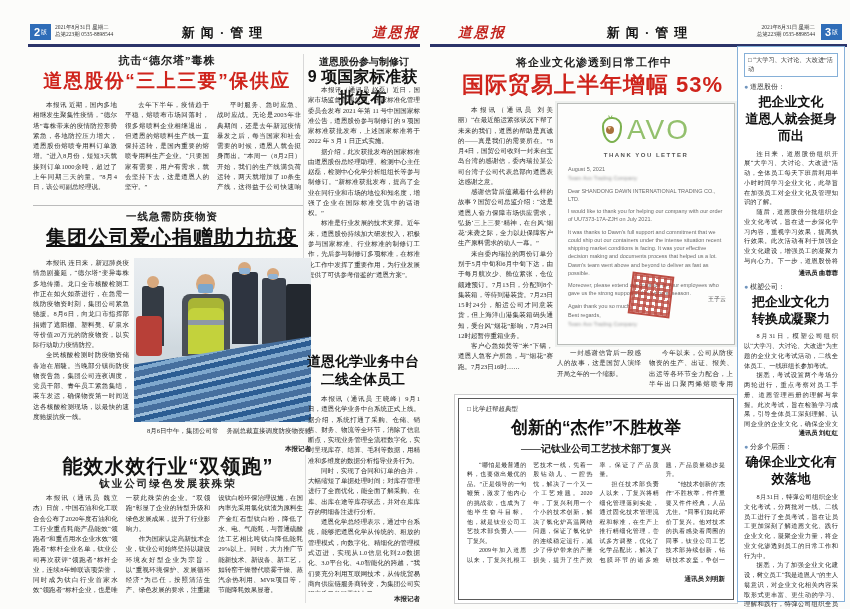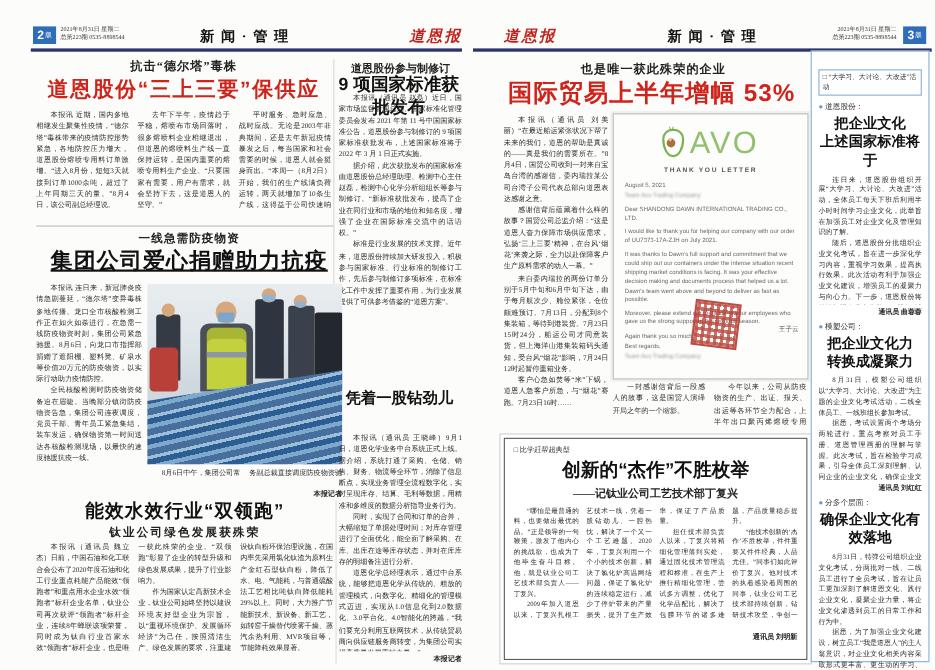--- a/index.html
+++ b/index.html
@@ -61,21 +61,21 @@
         border:2px solid #b73a30;
         background:repeating-linear-gradient(0deg,rgba(183,58,48,.8) 0 3px,transparent 3px 6px),
                    repeating-linear-gradient(90deg,rgba(183,58,48,.8) 0 3px,transparent 3px 6px);}
   .credit{position:absolute;right:8px;bottom:40px;font-size:6px;color:#555;
           font-family:"Liberation Serif","DejaVu Serif",serif;}
   
   .feature-box{border:1px solid #5a5a5a;box-shadow:0 0 0 3px #fff,0 0 0 4px #cfcfcf;
                box-sizing:border-box;padding:6px 8px;background:#fff;}
   .tagline{font-size:6.5px;color:#333;}
   
-  .sidebar{border:1px solid #86b0d8;box-sizing:border-box;padding:16px 6px;background:#fff;}
+  .sidebar{border:1px solid #86b0d8;box-sizing:border-box;padding:6px 6px;background:#fff;}
   .sb-tag{border:1px solid #86b0d8;font-size:6.2px;padding:2px 3px;color:#333;margin-bottom:5px;}
   .sb-label{font-size:7px;color:#333;margin:3px 0 2px;}
   .sb-label .dot{color:#6f94bd;}
   .sb-hl{font-size:13px;font-weight:bold;text-align:center;line-height:1.3;color:#111;
          font-family:"Liberation Sans","DejaVu Sans",sans-serif;margin:2px 0 4px;}
   .sb-bt{font-size:6.3px;line-height:1.55;text-align:justify;color:#2a2a2a;overflow:hidden;}
   .sb-bt p{margin:0;text-indent:2em;}
   .sb-byline{font-size:6.3px;font-weight:bold;text-align:right;margin:2px 0 4px;}
 </style>
 </head>
@@ -138,51 +138,52 @@
     <div class="abs" style="left:54px;top:40px;width:36px;height:56px;background:#c3d23c;border-radius:6px 6px 0 0;box-shadow:inset 0 10px 0 rgba(120,130,40,.35);"></div>
     <div class="abs" style="left:54px;top:62px;width:36px;height:5px;background:#8e98a5;"></div>
     <div class="tubes"></div>
   </div>
 
   <div class="abs bt cols2" style="left:134px;top:426px;width:177px;height:17px;">
       <p>8月6日中午，集团公司常务副总裁直接调度防疫物资驰援龙口，“这次道恩捐赠的遮阳棚、塑料凳和矿泉水，都是各检测点一线急需的物资。”爱心企业的temperature行动，更坚定了打赢疫情防控阻击战的决心。</p>
     </div>
   <div class="abs byline" style="left:214px;top:443px;width:97px;">本报记者</div>
 
-  <div class="abs hl-blk ctr sans" style="left:33px;top:453px;width:270px;font-size:17px;letter-spacing:1px;">能效水效行业“双领跑”</div>
+  <div class="abs hl-blk ctr sans" style="left:33px;top:453px;width:270px;font-size:20px;letter-spacing:1px;">能效水效行业“双领跑”</div>
   <div class="abs subhead ctr" style="left:33px;top:477px;width:270px;">钛业公司绿色发展获殊荣</div>
   <div class="abs bt cols3" style="left:33px;top:493px;width:270px;height:110px;">
       <p>本报讯（通讯员 魏立杰）日前，中国石油和化工联合会公布了2020年度石油和化工行业重点耗能产品能效“领跑者”和重点用水企业水效“领跑者”标杆企业名单，钛业公司再次获评“领跑者”标杆企业，连续8年蝉联该项荣誉，同时成为钛白行业首家水效“领跑者”标杆企业，也是唯一获此殊荣的企业。“双领跑”彰显了企业的转型升级和绿色发展成果，提升了行业影响力。</p>
       <p>作为国家认定高新技术企业，钛业公司始终坚持以建设环境友好型企业为宗旨，以“重视环境保护、发展循环经济”为己任，按照清洁生产、绿色发展的要求，注重建设钛白粉环保治理设施，在国内率先采用氯化钛渣为原料生产金红石型钛白粉，降低了水、电、气能耗，与普通硫酸法工艺相比吨钛白降低能耗29%以上。同时，大力推广节能新技术、新设备、新工艺，如转窑干燥替代喷雾干燥、蒸汽余热利用、MVR项目等，节能降耗效果显著。</p>
     </div>
 
   <div class="abs hairline" style="left:305px;top:455px;width:1px;height:148px;background:#ddd;"></div>
   <div class="abs hl-blk ctr sans" style="left:306px;top:352px;width:114px;font-size:14px;line-height:1.3;">
-    <div>凭着一股钻劲儿</div>
+    <div>道恩化学业务中台</div>
+    <div>二线全体员工</div>
   </div>
   <div class="abs bt" style="left:308px;top:394px;width:112px;height:198px;">
       <p>本报讯（通讯员 王晓峰）9月1日，道恩化学业务中台系统正式上线。据介绍，系统打通了采购、仓储、销售、财务、物流等全环节，消除了信息断点，实现业务管理全流程数字化，实时呈现库存、结算、毛利等数据，用精准和多维度的数据分析指导业务行为。</p>
       <p>同时，实现了合同和订单的合并，大幅缩短了单据处理时间；对库存管理进行了全面优化，能全面了解采购、在库、出库在途等库存状态，并对在库库存的明细备注进行分析。</p>
       <p>道恩化学总经理表示，通过中台系统，能够把道恩化学从传统的、粗放的管理模式，向数字化、精细化的管理模式迈进，实现从1.0信息化到2.0数据化、3.0平台化、4.0智能化的跨越，“我们要充分利用互联网技术，从传统贸易商向供应链服务商转变，为集团公司实现高质量发展贡献力量。”</p>
     </div>
   <div class="abs byline" style="left:308px;top:593px;width:112px;">本报记者</div>
 
   <div class="abs masthead" style="left:458px;top:24px;">道恩报</div>
   <div class="abs section-title ctr" style="left:455px;top:24px;width:390px;">新闻·管理</div>
   <div class="abs dates" style="left:725px;top:24px;width:90px;text-align:right;">
     <div>2021年8月31日 星期二</div>
     <div>总第223期 0535-8898544</div>
   </div>
   <div class="abs badge sans" style="left:821px;top:24px;">
     <span>3</span>
       <small>版</small>
   </div>
   <div class="abs rule" style="left:430px;top:44px;width:417px;"></div>
 
-  <div class="abs kicker ctr" style="left:458px;top:55px;width:272px;">也是唯一获此殊荣的企业</div>
+  <div class="abs kicker ctr" style="left:458px;top:55px;width:272px;">将企业文化渗透到日常工作中</div>
   <div class="abs hl-red-lg red ctr sans" style="left:450px;top:70px;width:285px;">国际贸易上半年增幅 53%</div>
   <div class="abs bt" style="left:458px;top:105px;width:95px;height:286px;">
       <p>本报讯（通讯员 刘美丽）“在最近船运紧张状况下帮了未来的我们，道恩的帮助是真诚的——真是我们的需要所在。”8月4日，国贸公司收到一封来自宝岛台湾的感谢信，委内瑞拉某公司台湾子公司代表总部向道恩表达感谢之意。</p>
       <p>感谢信背后蕴藏着什么样的故事？国贸公司总监介绍：“这是道恩人奋力保障市场供应需求，弘扬‘三上三要’精神，在台风‘烟花’来袭之际，全力以赴保障客户生产原料需求的动人一幕。”</p>
       <p>来自委内瑞拉的两份订单分别于5月中旬和6月中旬下达，由于每月航次少、舱位紧张，仓位颇难预订。7月13日，分配到8个集装箱，等待到港装货。7月23日15时24分，船运公司才同意装货，但上海洋山港集装箱码头通知，受台风“烟花”影响，7月24日12时起暂停重箱业务。</p>
       <p>客户心急如焚等“米”下锅，道恩人急客户所急，与“烟花”赛跑。7月23日16时……</p>
     </div>
 
   <div class="abs letter" style="left:557px;top:103px;width:176px;height:240px;">
     <div class="letter-inner">
@@ -229,21 +230,21 @@
     <div class="byline">通讯员 刘明新</div>
   </div>
 
   <div class="abs sidebar" style="left:737px;top:46px;width:108px;height:556px;">
     <div class="sb-tag">□ “大学习、大讨论、大改进”活动</div>
 
     <div>
       <div class="sb-label"><span class="dot">●</span> <span>道恩股份：</span></div>
       <div class="sb-hl">
         <div>把企业文化</div>
-        <div>上述国家标准将于</div>
+        <div>道恩人就会挺身而出</div>
       </div>
       <div class="sb-bt" style="max-height:118px;">
           <p>连日来，道恩股份组织开展“大学习、大讨论、大改进”活动，全体员工每天下班后利用半小时时间学习企业文化，此举旨在加强员工对企业文化及管理知识的了解。</p>
           <p>随后，道恩股份分批组织企业文化考试，旨在进一步深化学习内容，重视学习效果，提高执行效果。此次活动有利于加强企业文化建设，增强员工的凝聚力与向心力。下一步，道恩股份将持续加强企业文化学习，践行“诚信、责任、勤奋、感恩”的核心价值观，将企业文化渗透到日常工作中，变成员工的自觉行动，为公司实现跨越式发展贡献力量。</p>
         </div>
       <div class="sb-byline">通讯员 曲蓉蓉</div>
     </div>
 
     <div>
       <div class="sb-label"><span class="dot">●</span> <span>模塑公司：</span></div>

